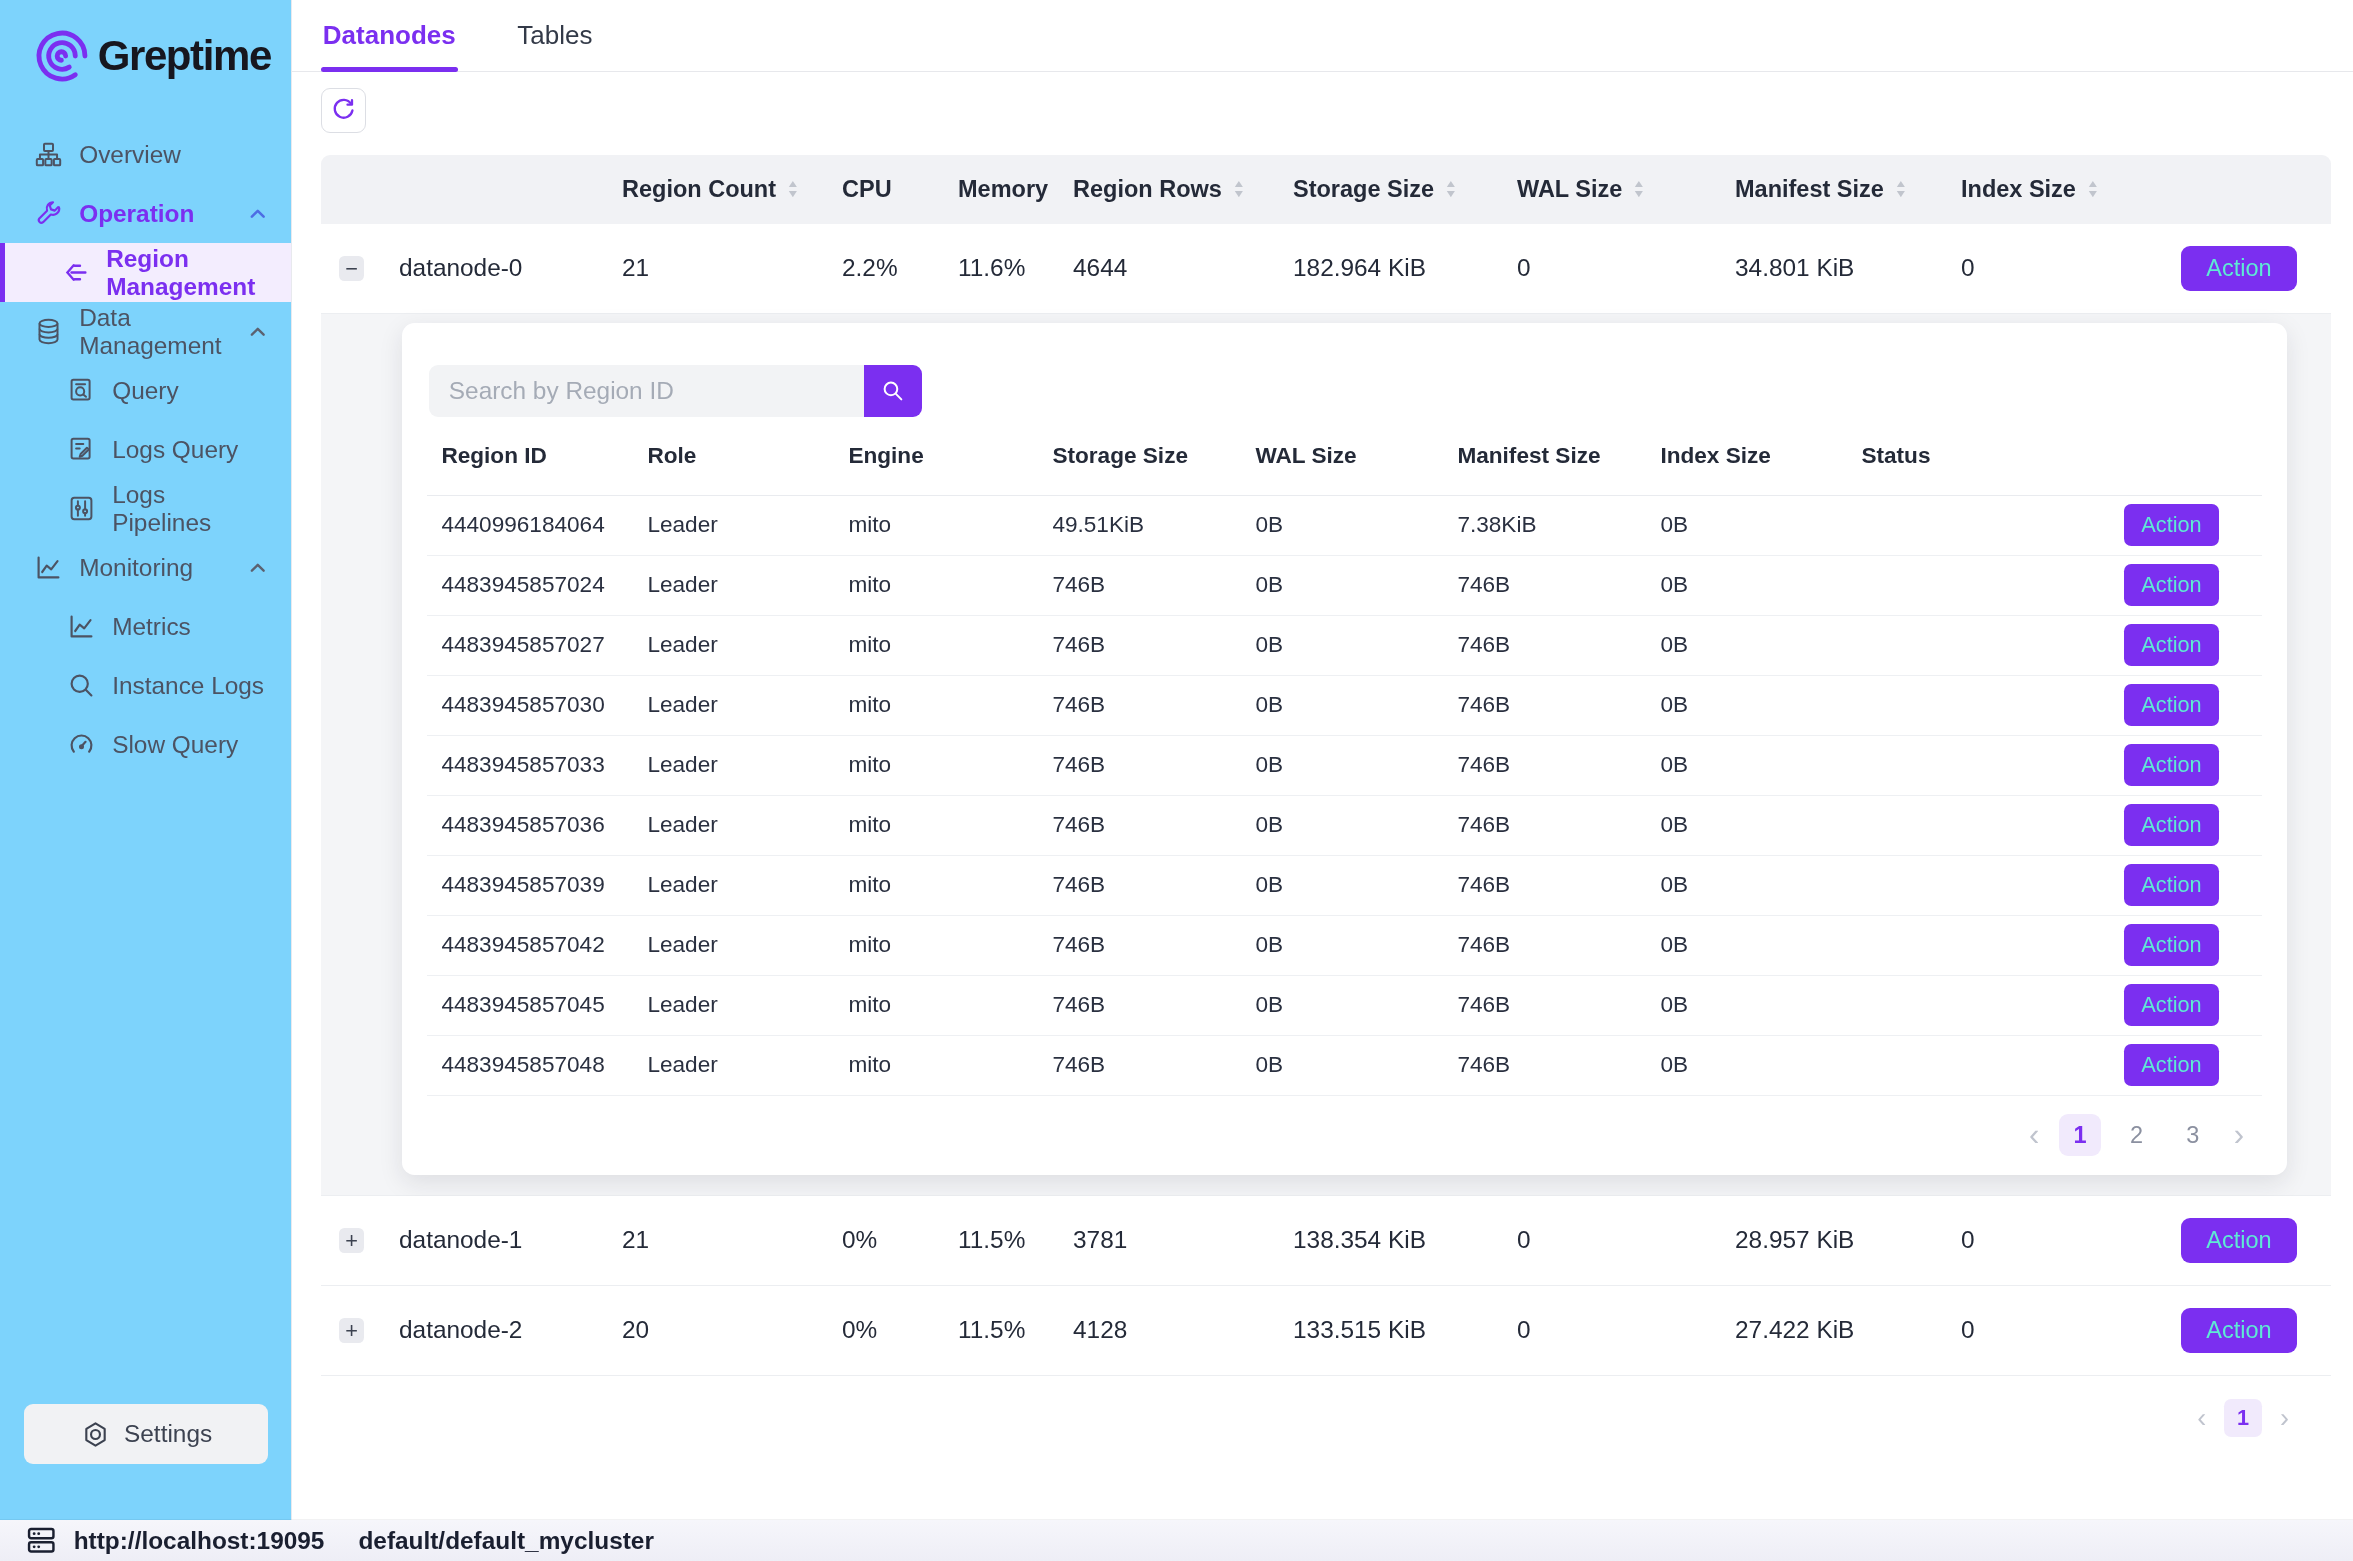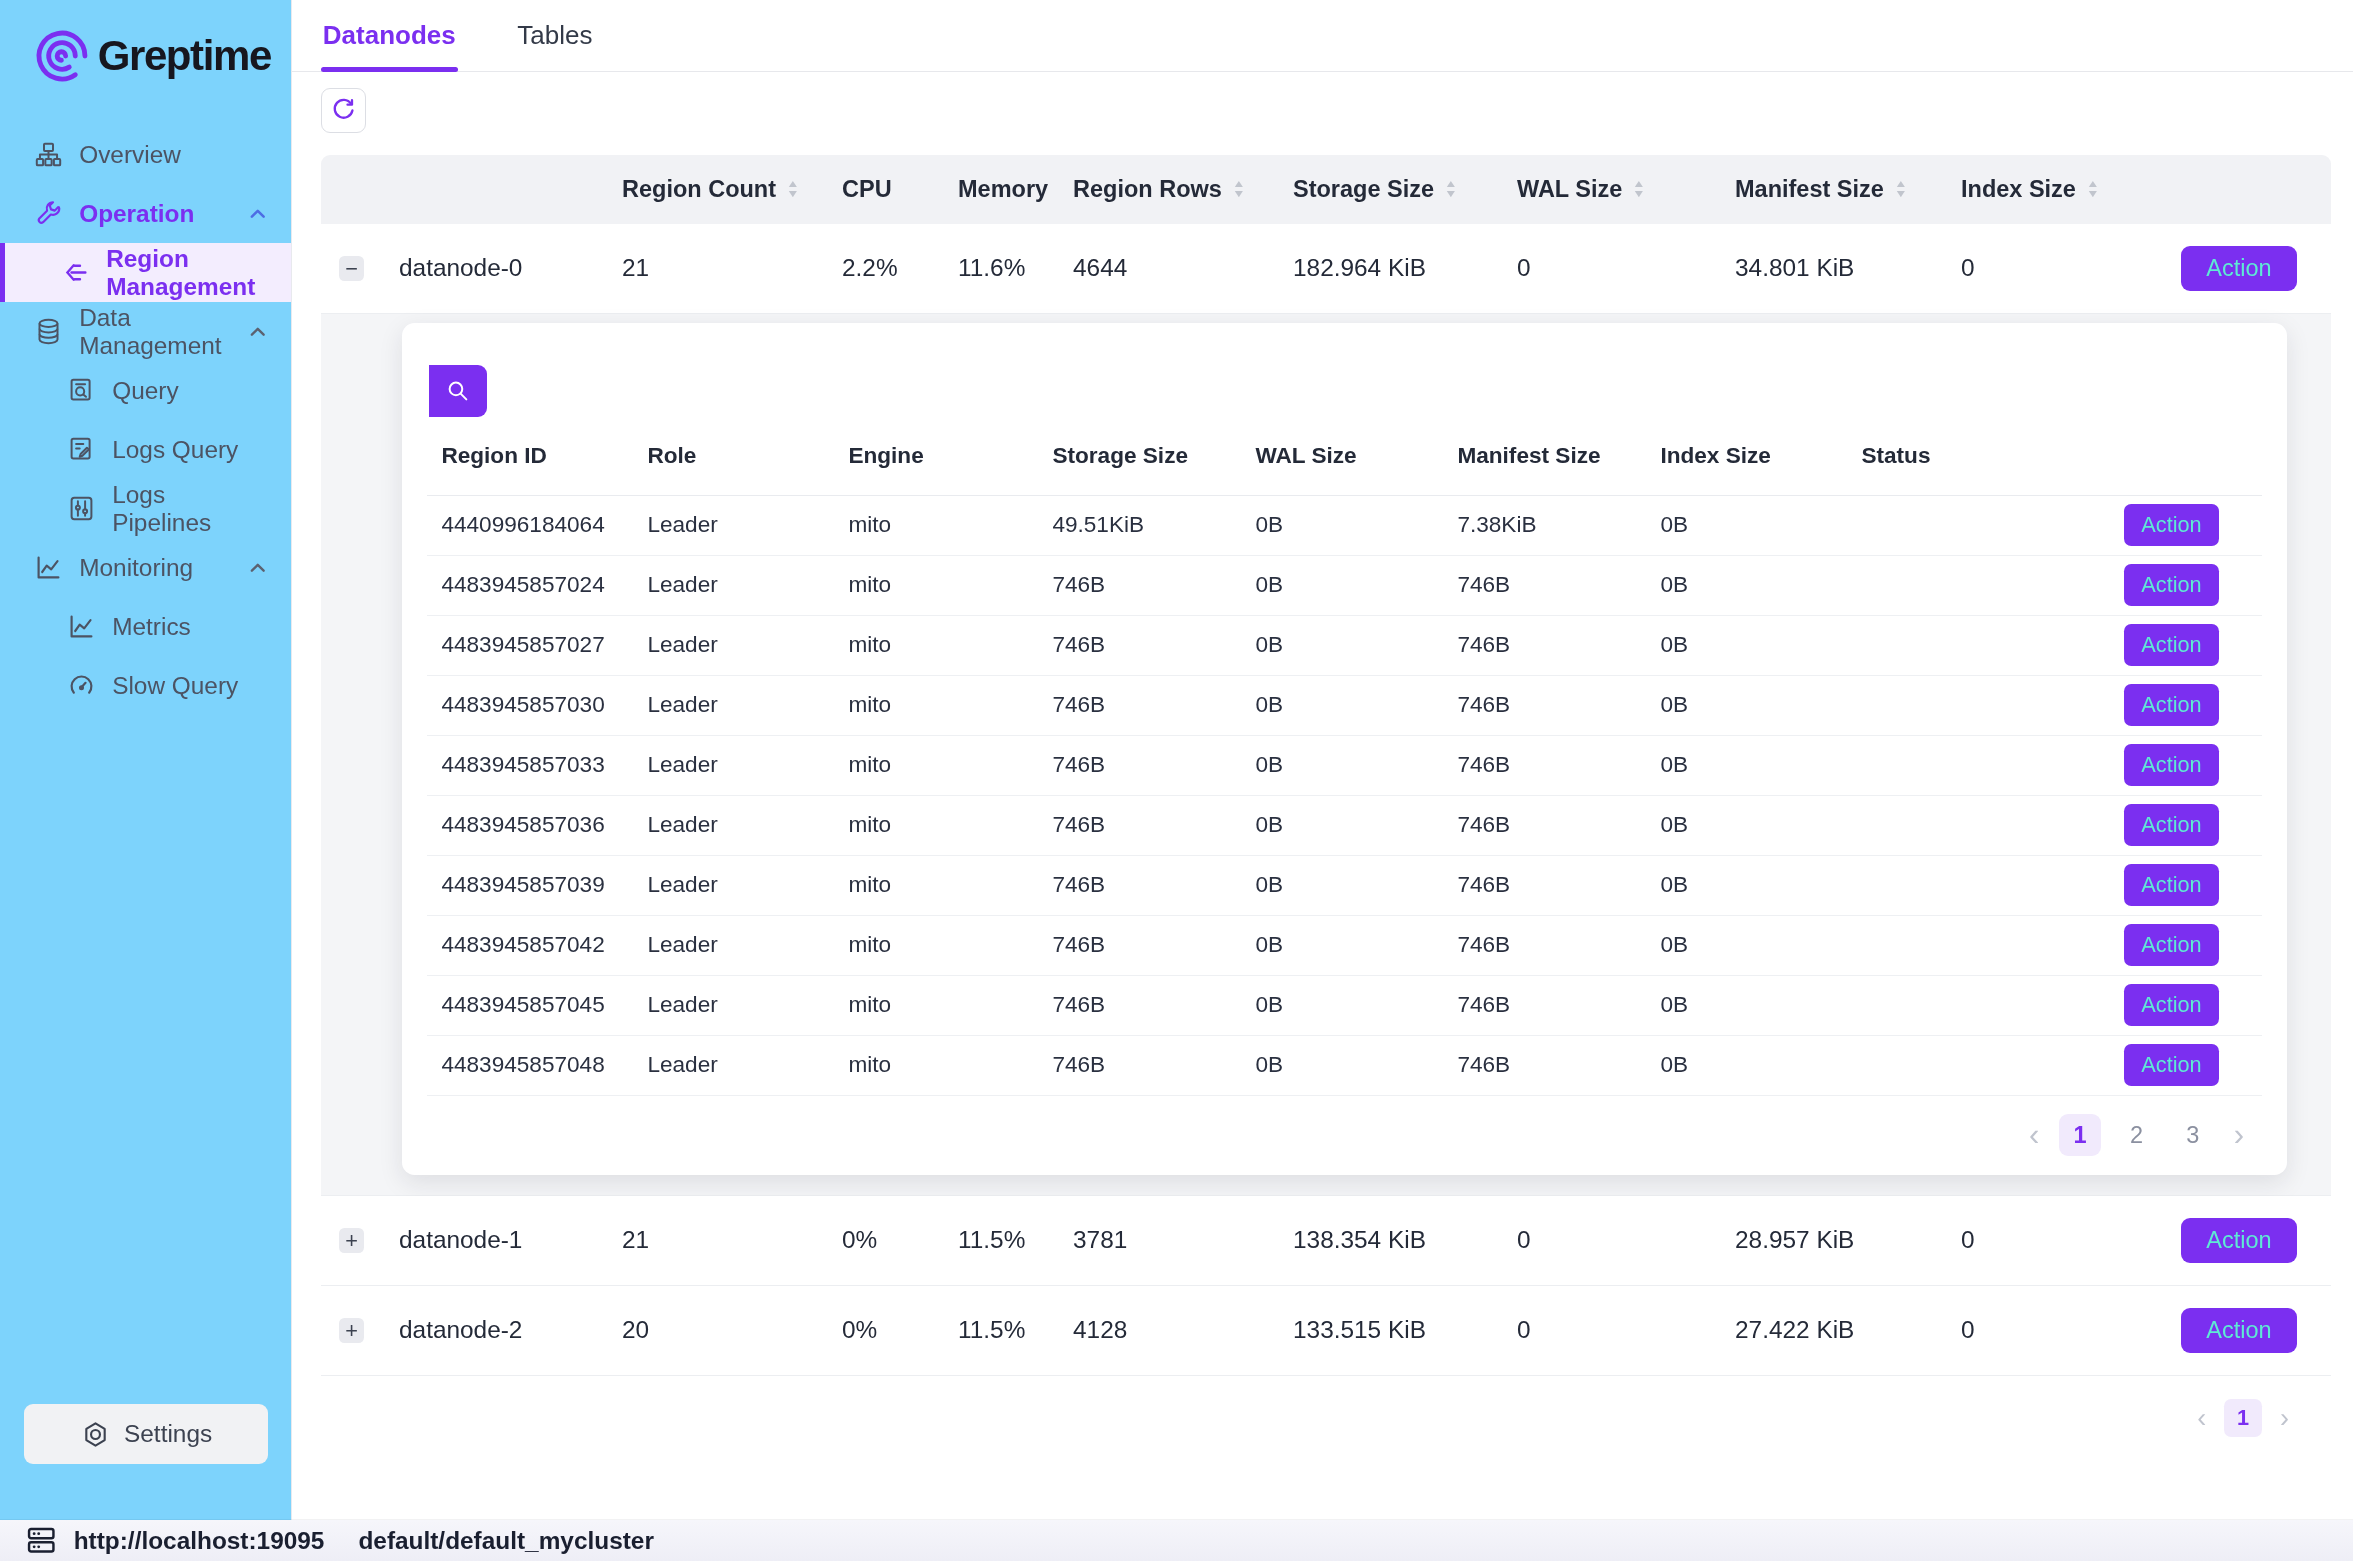--- a/index.html
+++ b/index.html
@@ -199,20 +199,29 @@
       <div class="nav-item child">
         <span class="nav-ic">
           <svg width="27" height="27" viewBox="0 0 30 30" fill="none" stroke="currentColor" stroke-width="2.4" stroke-linecap="round" stroke-linejoin="round">
               <path d="M4 4v22h22"></path>
               <path d="M8 20l5-7 5 4 7-9"></path>
             </svg>
         </span>
         <span>Metrics</span>
       </div>
 
+      <div class="nav-item child">
+        <span class="nav-ic">
+          <svg width="27" height="27" viewBox="0 0 30 30" fill="none" stroke="currentColor" stroke-width="2.4" stroke-linecap="round">
+              <circle cx="13" cy="13" r="9"></circle>
+              <path d="M20 20l6 6"></path>
+            </svg>
+        </span>
+        <span>Instance Logs</span>
+      </div>
 
       <div class="nav-item child">
         <span class="nav-ic">
           <svg width="27" height="27" viewBox="0 0 30 30" fill="none" stroke="currentColor" stroke-width="2.4" stroke-linecap="round">
               <path d="M6.5 23a11 11 0 1 1 17 0"></path>
               <path d="M15 17l4.5-5"></path>
               <circle cx="15" cy="17.5" r="1.6" fill="currentColor"></circle>
             </svg>
         </span>
         <span>Slow Query</span>
@@ -331,20 +340,21 @@
             <div>4644</div>
             <div>182.964 KiB</div>
             <div>0</div>
             <div>34.801 KiB</div>
             <div>0</div>
             <button class="btn-action">Action</button>
           </div>
           <div class="expanded-region" id="expanded-panel" style="">
           <div class="region-card">
             <div class="search-box">
+              <input class="search-input" type="text" placeholder="Search by Region ID" style="">
               <button class="search-btn">
                 <span>
                   <svg width="23.5" height="23.5" viewBox="0 0 26 26" fill="none" stroke="#ffffff" stroke-width="2.2" stroke-linecap="round">
                       <circle cx="11" cy="11" r="7"></circle>
                       <path d="M16.5 16.5l6 6"></path>
                     </svg>
                 </span>
               </button>
             </div>
 

